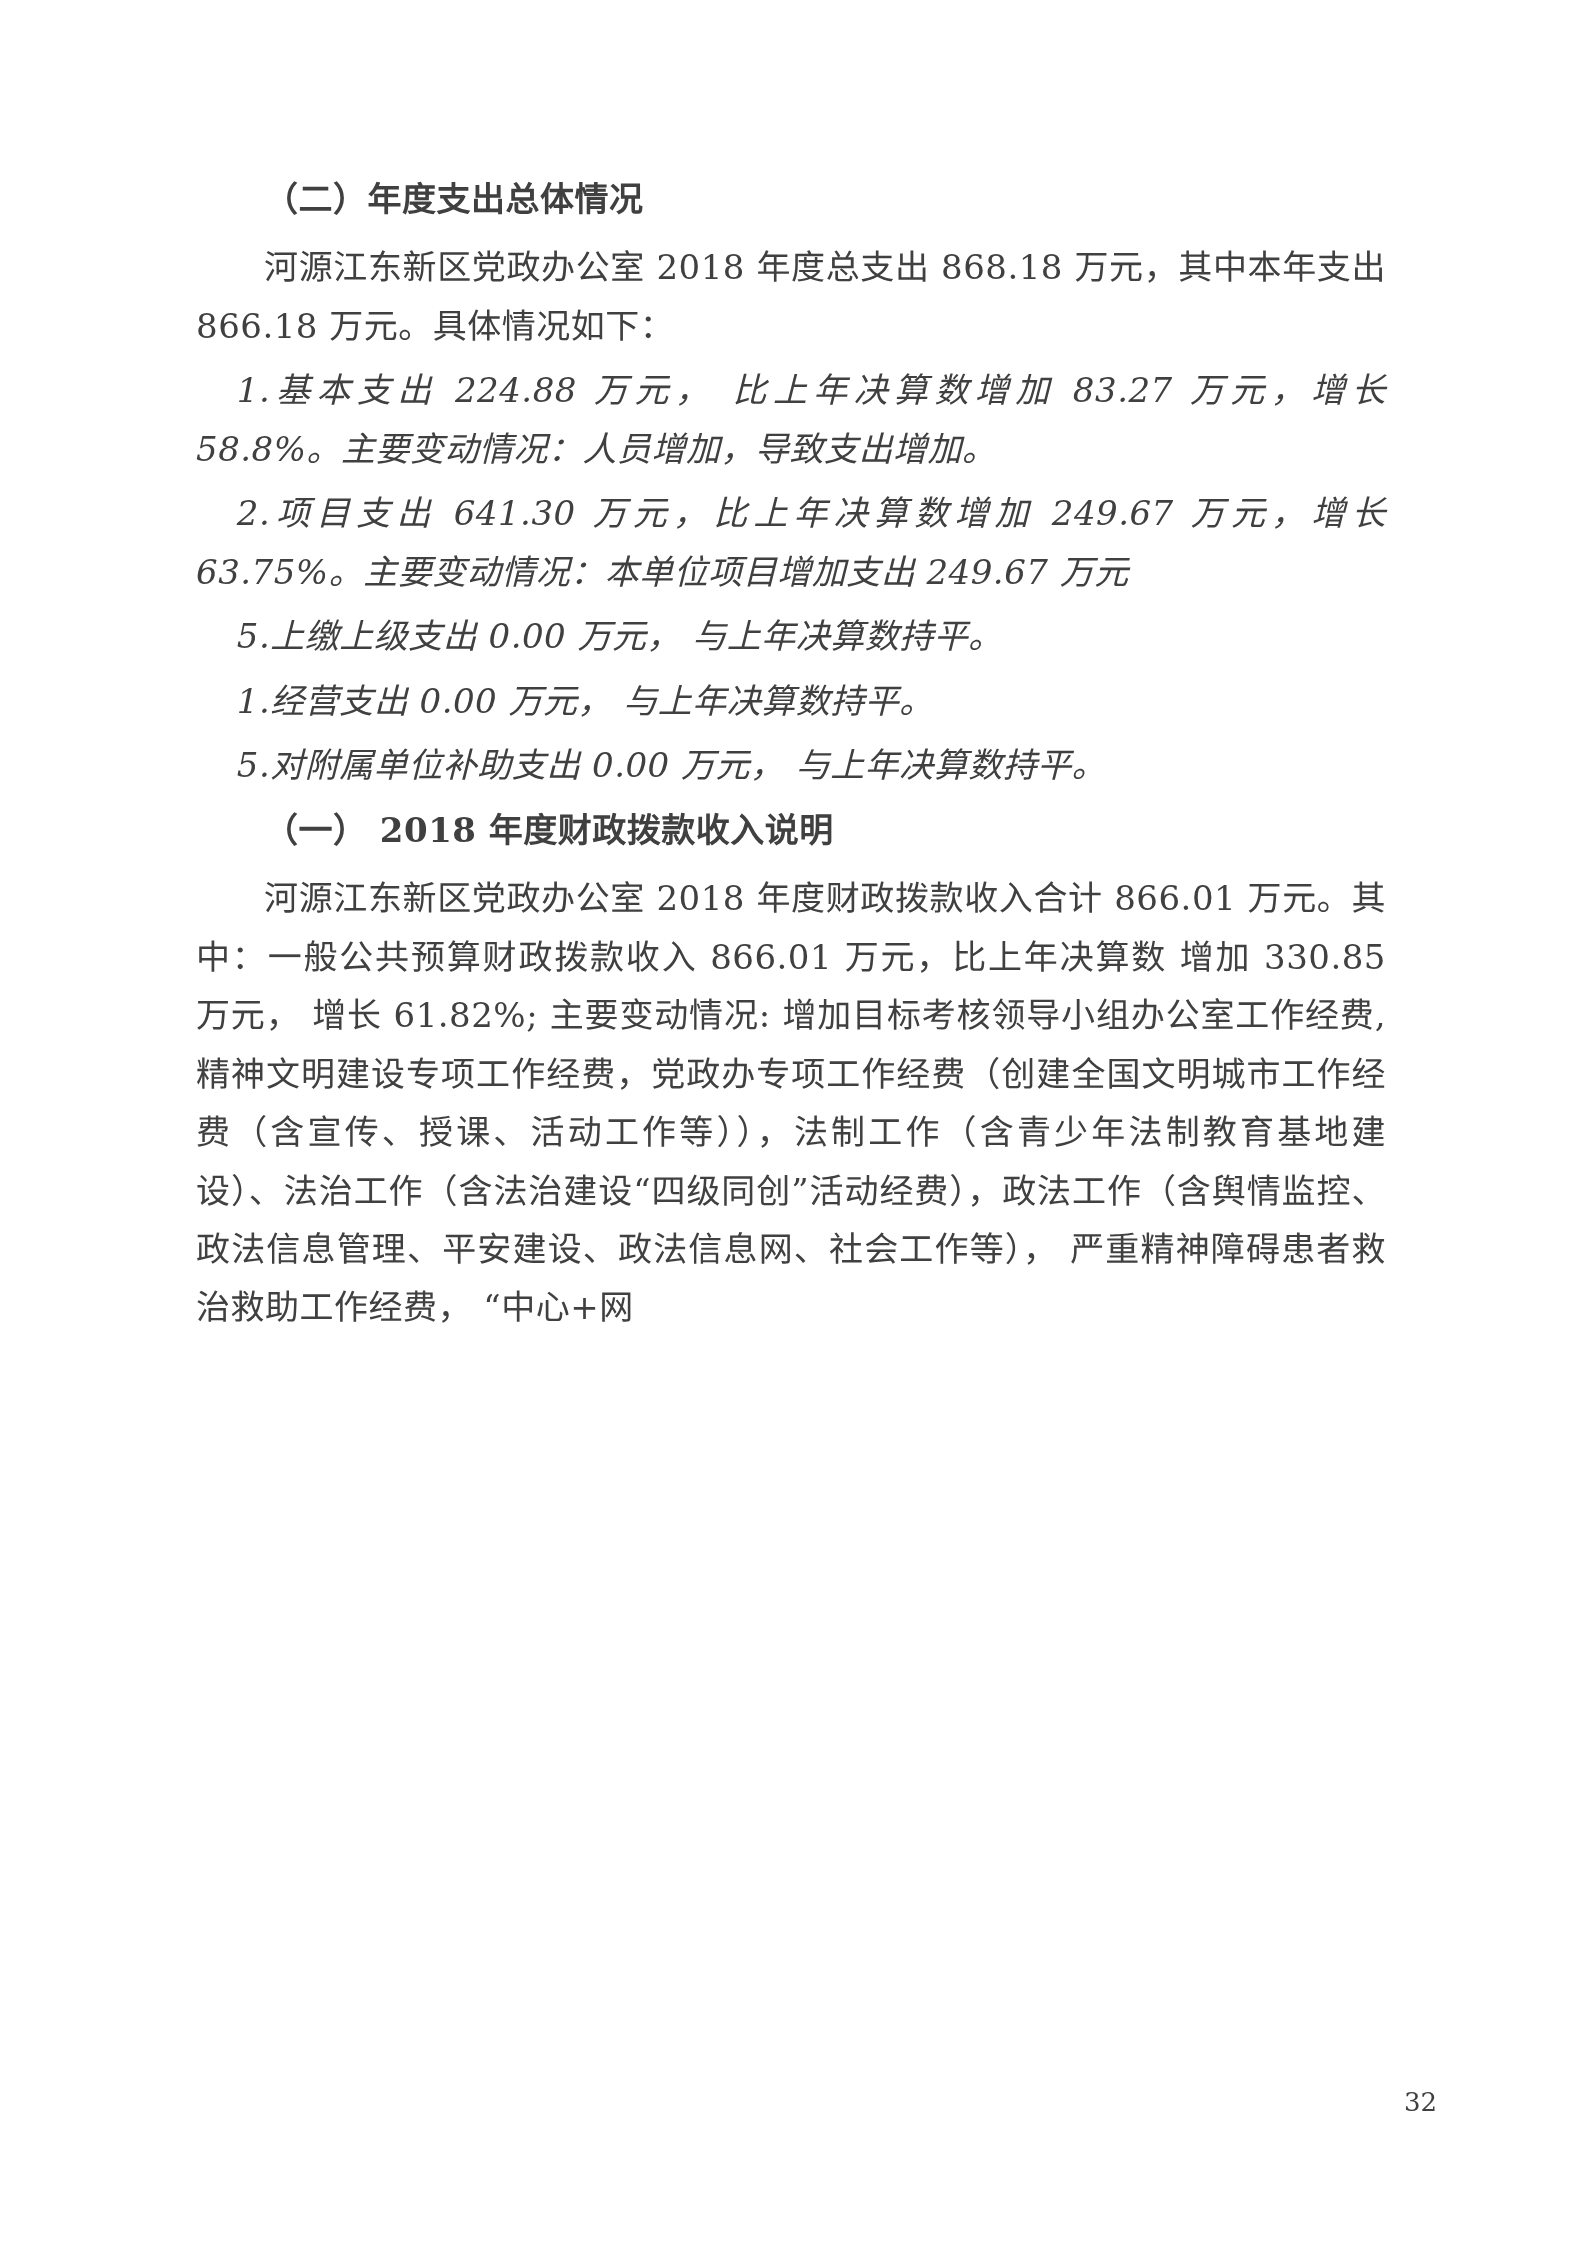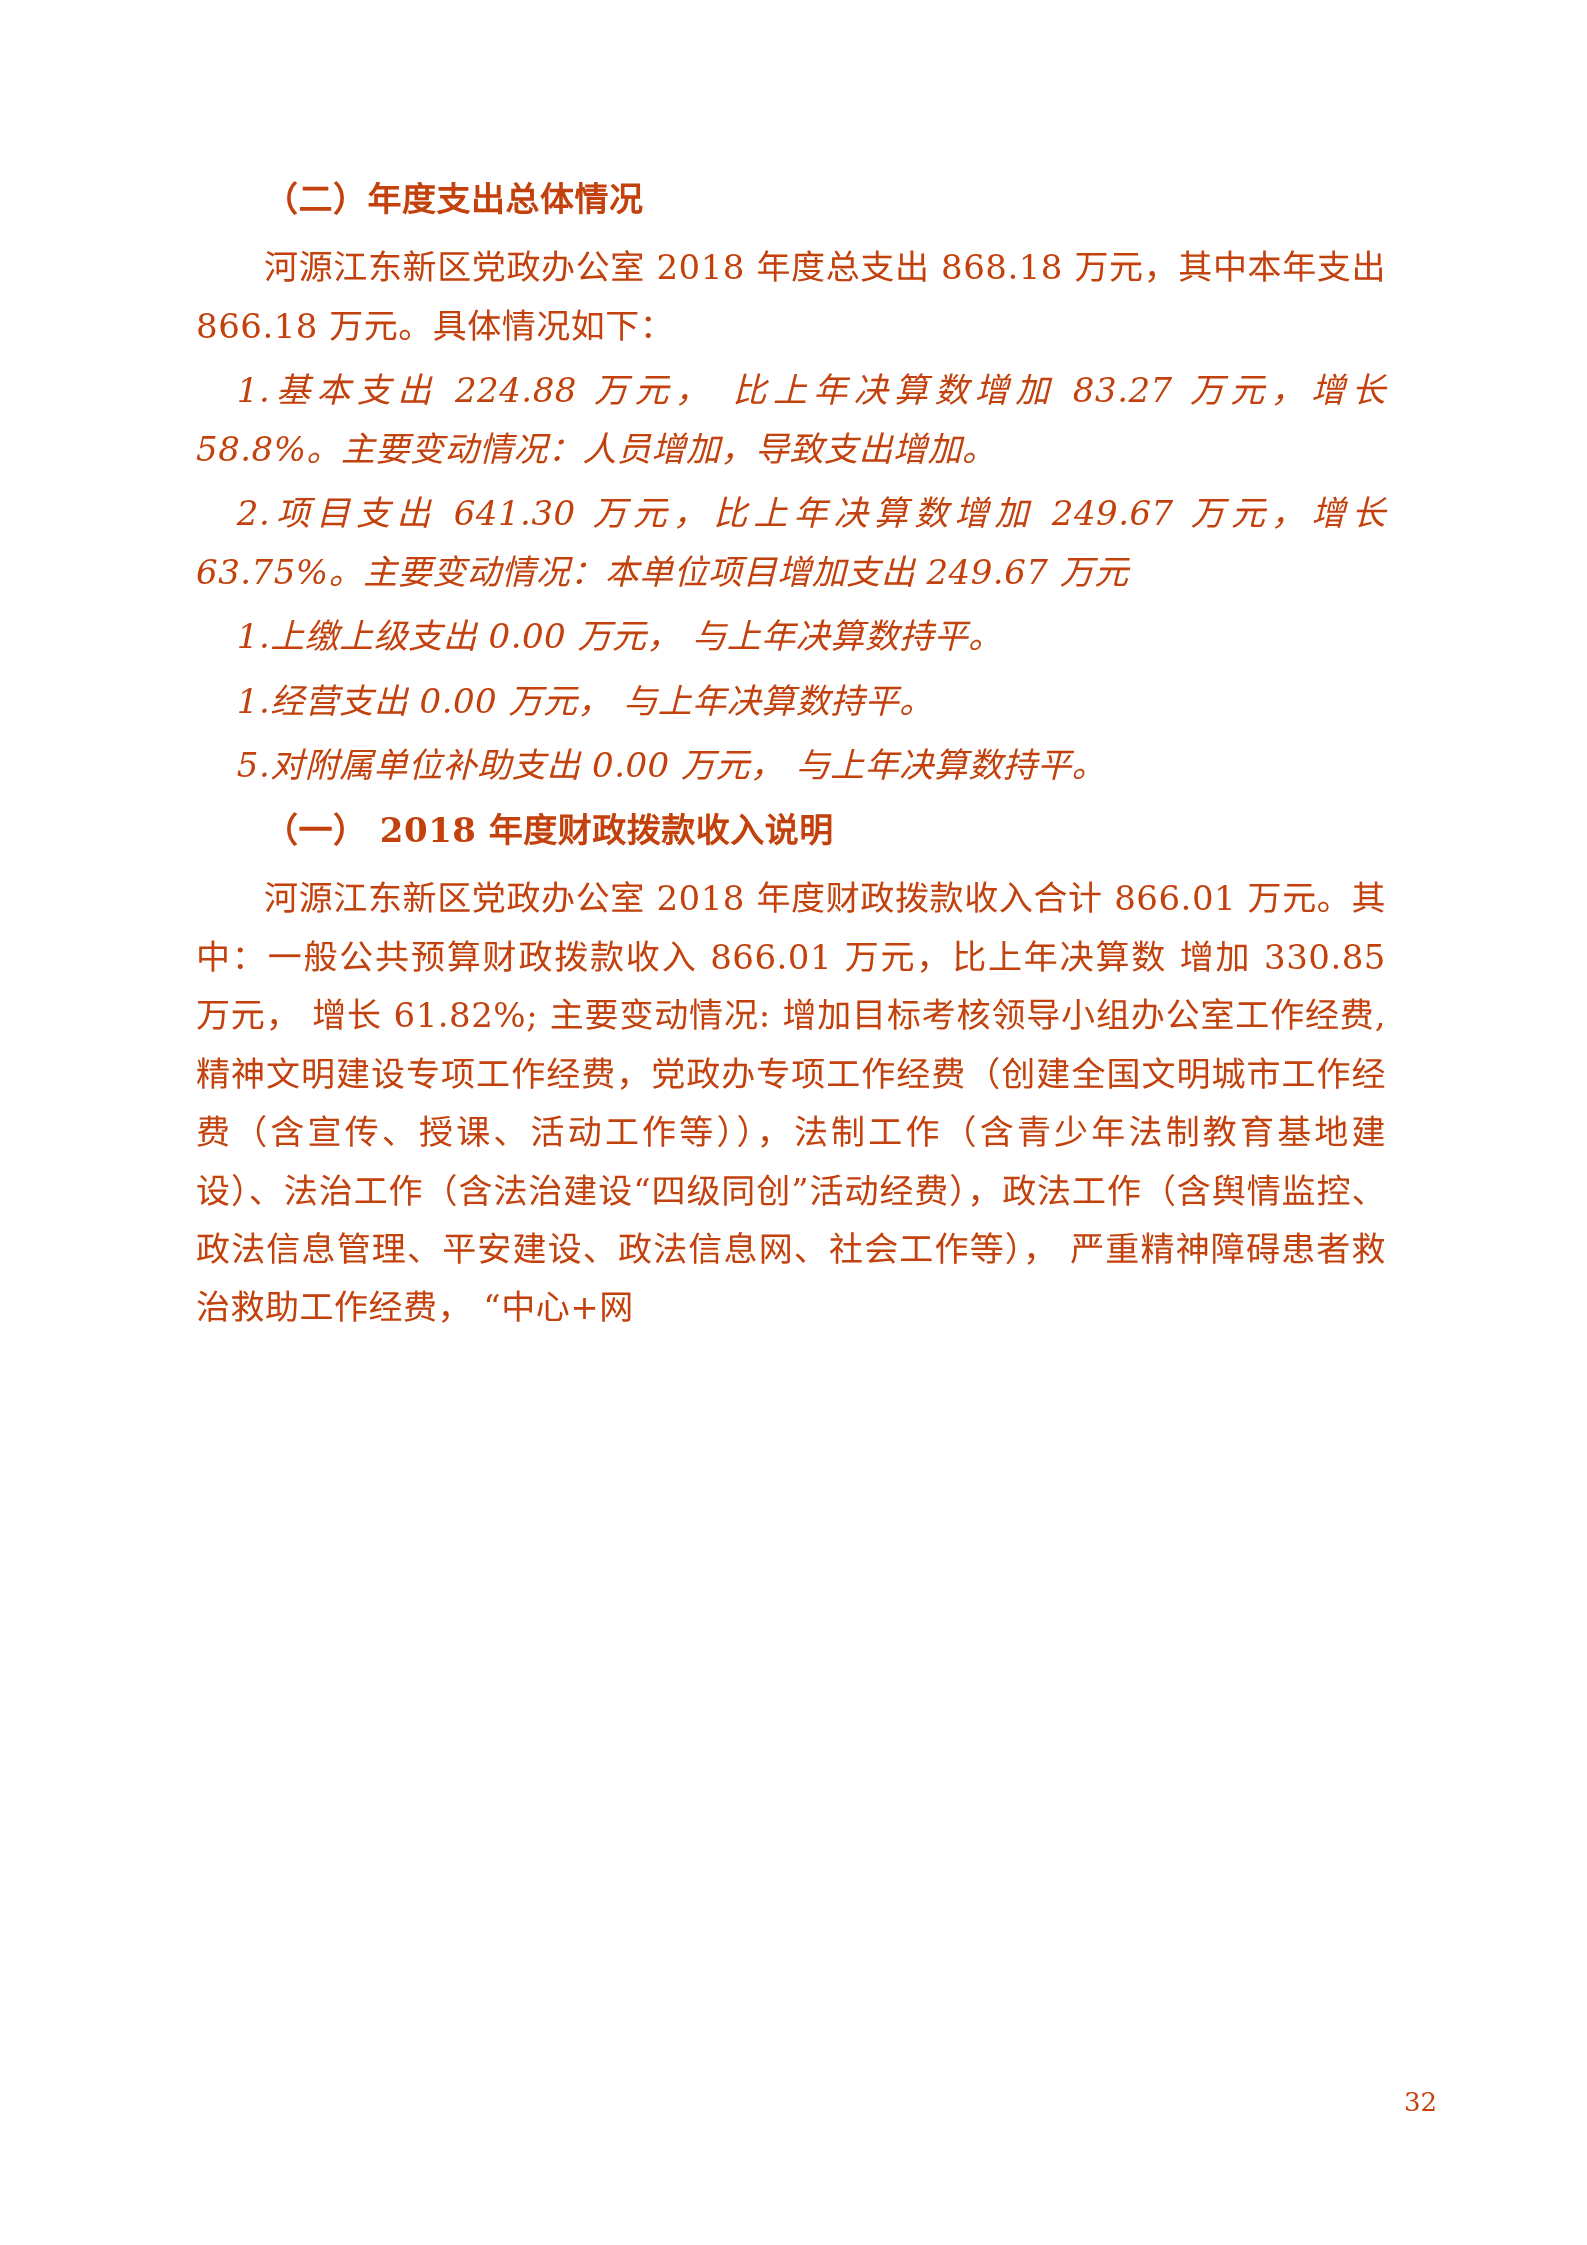--- a/index.html
+++ b/index.html
@@ -8,21 +8,21 @@
     background: #ffffff;
   }
   .page {
     position: relative;
     width: 1587px;
     height: 2245px;
     background: #ffffff;
     margin: 0 auto;
     box-sizing: border-box;
     font-family: "DejaVu Serif", "Liberation Serif", serif;
-    color: #c2410c;
+    color: #404040;
     overflow: hidden;
   }
   .content {
     position: absolute;
     left: 196px;
     top: 170px;
     width: 1190px;
   }
   p {
     margin: 0 0 6px 0;
@@ -65,21 +65,21 @@
   <div class="content">
 
     <p class="heading">（二）年度支出总体情况</p>
 
     <p class="indent">河源江东新区党政办公室 2018 年度总支出 868.18 万元，其中本年支出 866.18 万元。具体情况如下：</p>
 
     <p class="indent-small">1.基本支出 224.88 万元， 比上年决算数增加 83.27 万元，增长 58.8%。主要变动情况：人员增加，导致支出增加。</p>
 
     <p class="indent-small">2.项目支出 641.30 万元，比上年决算数增加 249.67 万元，增长 63.75%。主要变动情况：本单位项目增加支出 249.67 万元</p>
 
-    <p class="indent-small">1.上缴上级支出 0.00 万元， 与上年决算数持平。</p>
+    <p class="indent-small">5.上缴上级支出 0.00 万元， 与上年决算数持平。</p>
 
     <p class="indent-small">1.经营支出 0.00 万元， 与上年决算数持平。</p>
 
     <p class="indent-small">5.对附属单位补助支出 0.00 万元， 与上年决算数持平。</p>
 
 
     <p class="heading">（一） 2018 年度财政拨款收入说明</p>
 
     <p class="indent">河源江东新区党政办公室 2018 年度财政拨款收入合计 866.01 万元。其中：一般公共预算财政拨款收入 866.01 万元，比上年决算数 增加 330.85 万元， 增长 61.82%; 主要变动情况: 增加目标考核领导小组办公室工作经费,精神文明建设专项工作经费，党政办专项工作经费（创建全国文明城市工作经费（含宣传、授课、活动工作等）），法制工作（含青少年法制教育基地建设）、法治工作（含法治建设“四级同创”活动经费），政法工作（含舆情监控、政法信息管理、平安建设、政法信息网、社会工作等）， 严重精神障碍患者救治救助工作经费， “中心+网</p>
 

